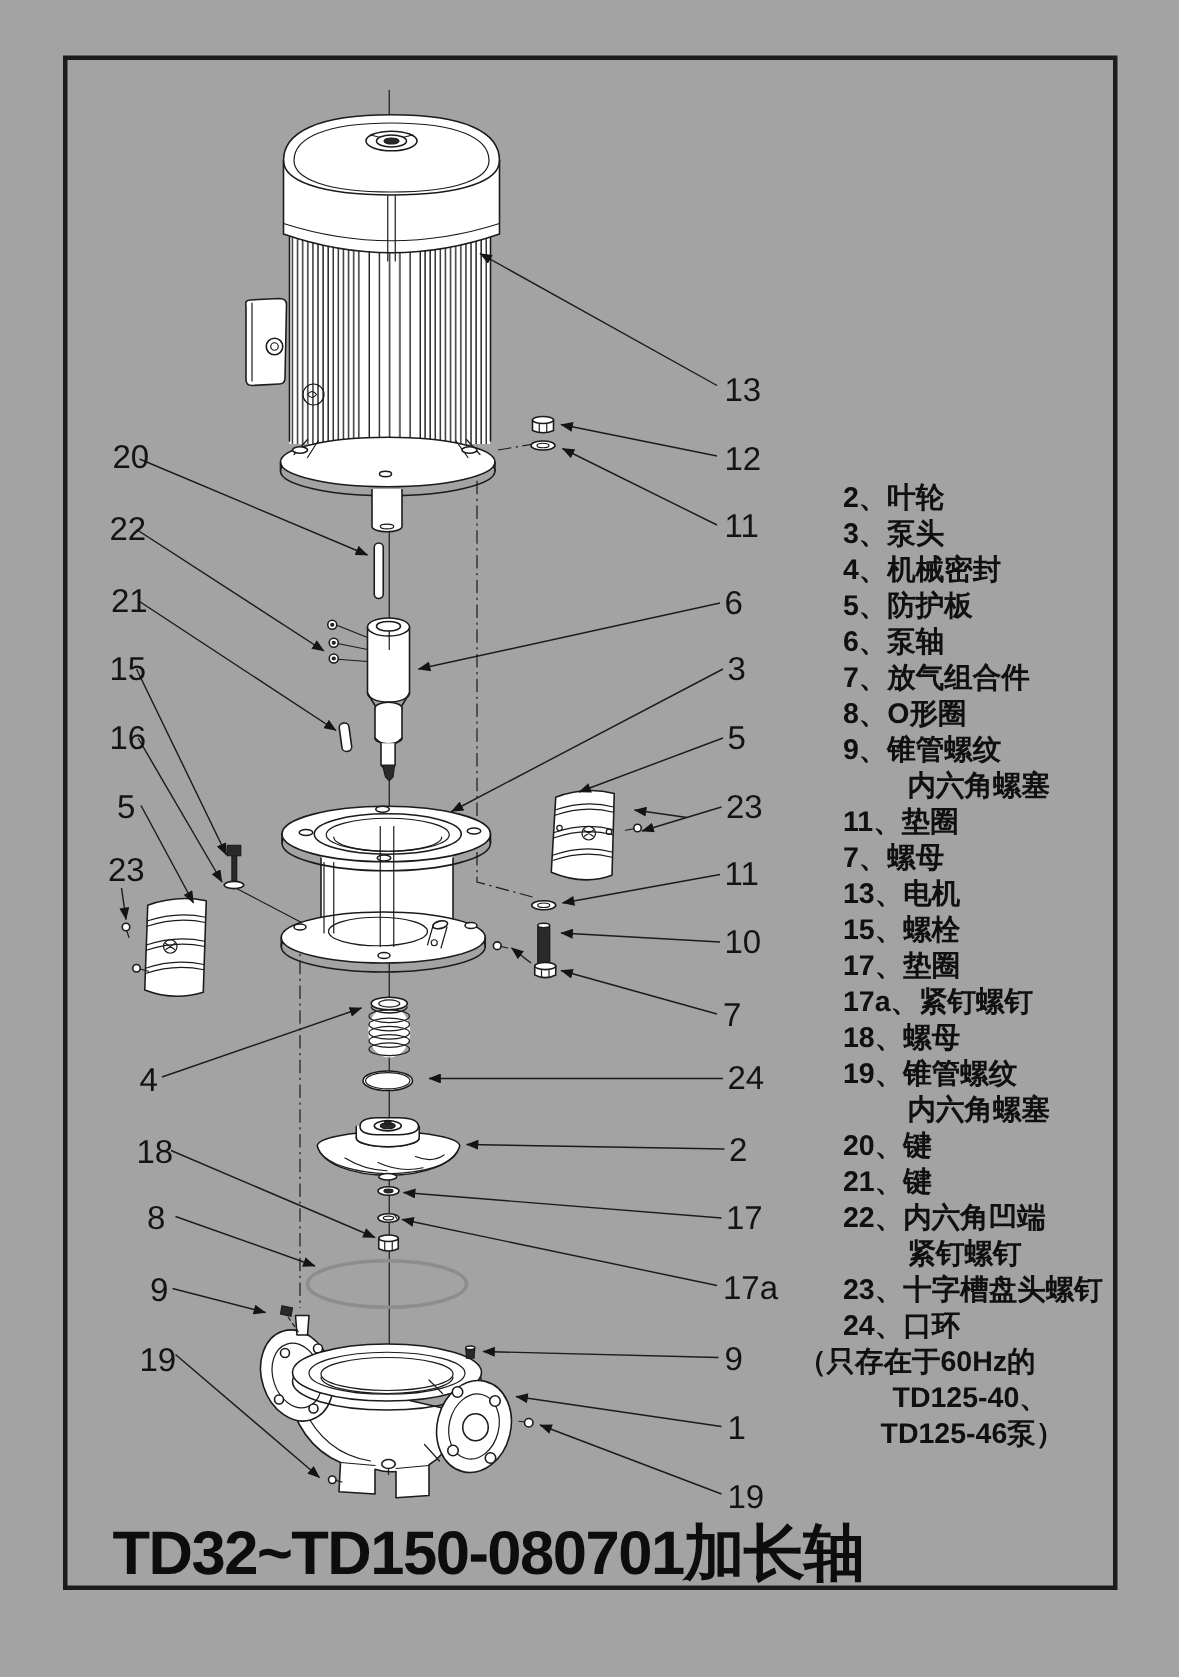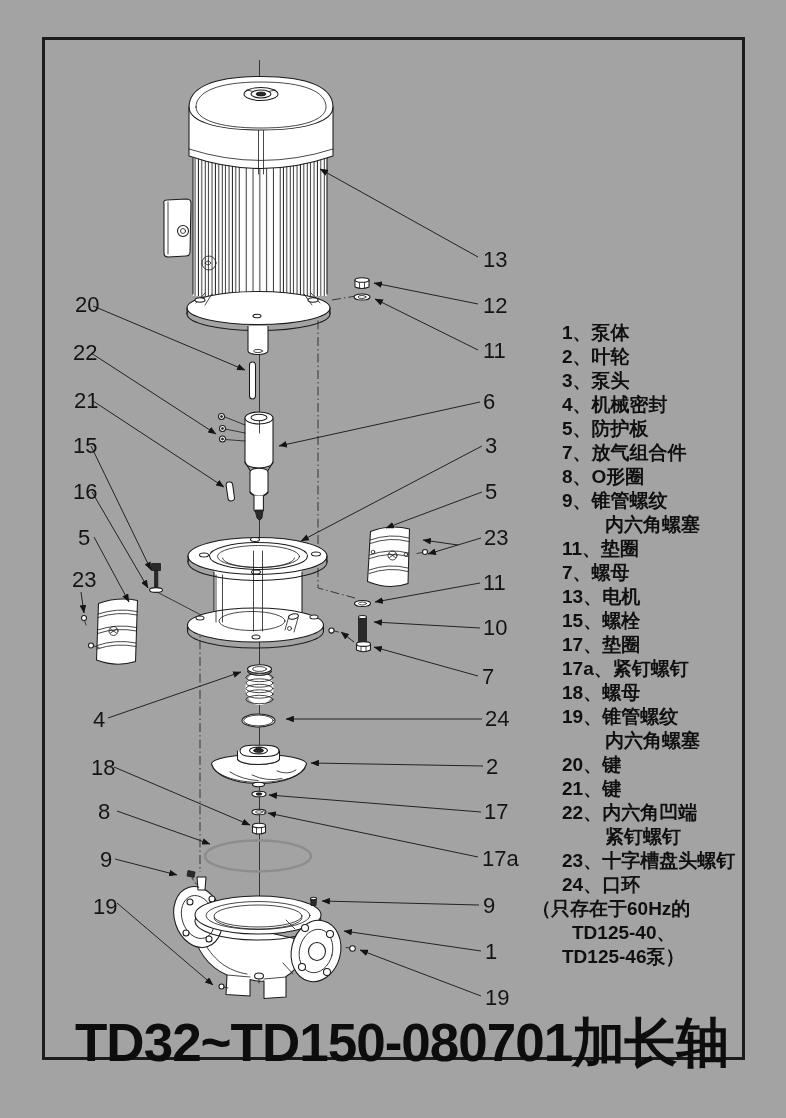--- a/index.html
+++ b/index.html
@@ -4,23 +4,23 @@
 <style>
   html,body{margin:0;padding:0;background:#fff}
   body{width:786px;height:1118px;position:relative;font-family:"Liberation Sans",sans-serif}
   .page{position:absolute;inset:0;background:#a3a3a3;overflow:hidden}
   .frame{position:absolute;left:42px;top:37px;width:697px;height:1017px;border:3px solid #1c1c1c}
   svg.diagram{position:absolute;left:0;top:0}
   .legend{position:absolute;left:562px;top:321px;font-size:19px;line-height:24px;font-weight:600;color:#101010;white-space:nowrap}
   .legend div{height:24px}
   .legend .cont{padding-left:43px}
   .legend .ln-note1{margin-left:-30px}
-  .legend .ln-note2{margin-left:10px}
-  .legend .ln-note3{}
-  .title{position:absolute;left:75px;top:1008px;font-size:53px;font-weight:700;letter-spacing:-1px;color:#0d0d0d;white-space:nowrap}
+  .legend .ln-note2{margin-left:33px}
+  .legend .ln-note3{margin-left:25px}
+  .title{position:absolute;left:75px;top:1008px;font-size:41px;font-weight:700;letter-spacing:-1px;color:#0d0d0d;white-space:nowrap}
   .k{fill:none;stroke:#1b1b1b;stroke-width:1.05;stroke-linecap:round;stroke-linejoin:round}
   .w{fill:#fff;stroke:#1b1b1b;stroke-width:1.05;stroke-linejoin:round}
   .thin{stroke-width:0.8}
   .cl{fill:none;stroke:#1b1b1b;stroke-width:0.8}
   .dd{stroke-dasharray:9 3 1.5 3}
   .d2{stroke-dasharray:3 2}
   .ldr{fill:none;stroke:#1b1b1b;stroke-width:0.95;marker-end:url(#arw)}
   .drk{fill:#2a2a2a;stroke:#1b1b1b;stroke-width:0.8}
   .gry{fill:none;stroke:#8d8d8d;stroke-width:2.4}
   .num{font-family:"Liberation Sans",sans-serif;font-size:22px;fill:#141414}
@@ -378,25 +378,25 @@
       <text class="num" x="72" y="587">23</text>
       <text class="num" x="93" y="727">4</text>
       <text class="num" x="91" y="775">18</text>
       <text class="num" x="98" y="819">8</text>
       <text class="num" x="100" y="867">9</text>
       <text class="num" x="93" y="914">19</text>
     </g>
   </svg>
 
   <div class="legend">
-    <div>1、泵体</div>
     <div>2、叶轮</div>
     <div>3、泵头</div>
     <div>4、机械密封</div>
     <div>5、防护板</div>
+    <div>6、泵轴</div>
     <div>7、放气组合件</div>
     <div>8、O形圈</div>
     <div>9、锥管螺纹</div>
     <div class="cont">内六角螺塞</div>
     <div>11、垫圈</div>
     <div>7、螺母</div>
     <div>13、电机</div>
     <div>15、螺栓</div>
     <div>17、垫圈</div>
     <div>17a、紧钉螺钉</div>

